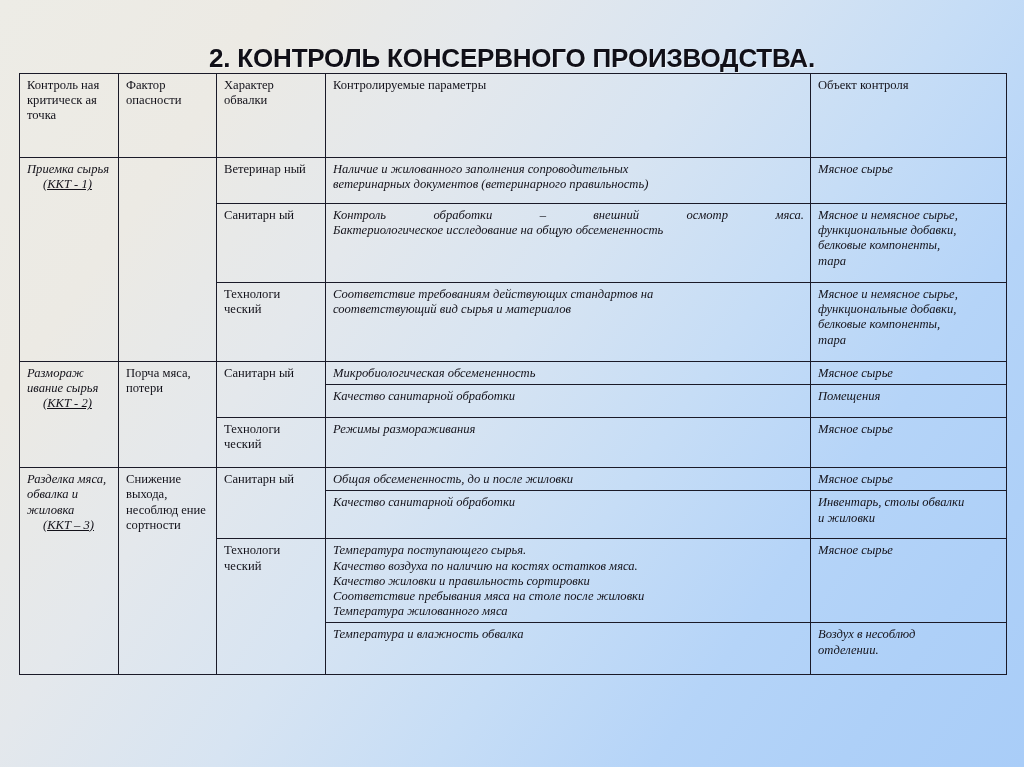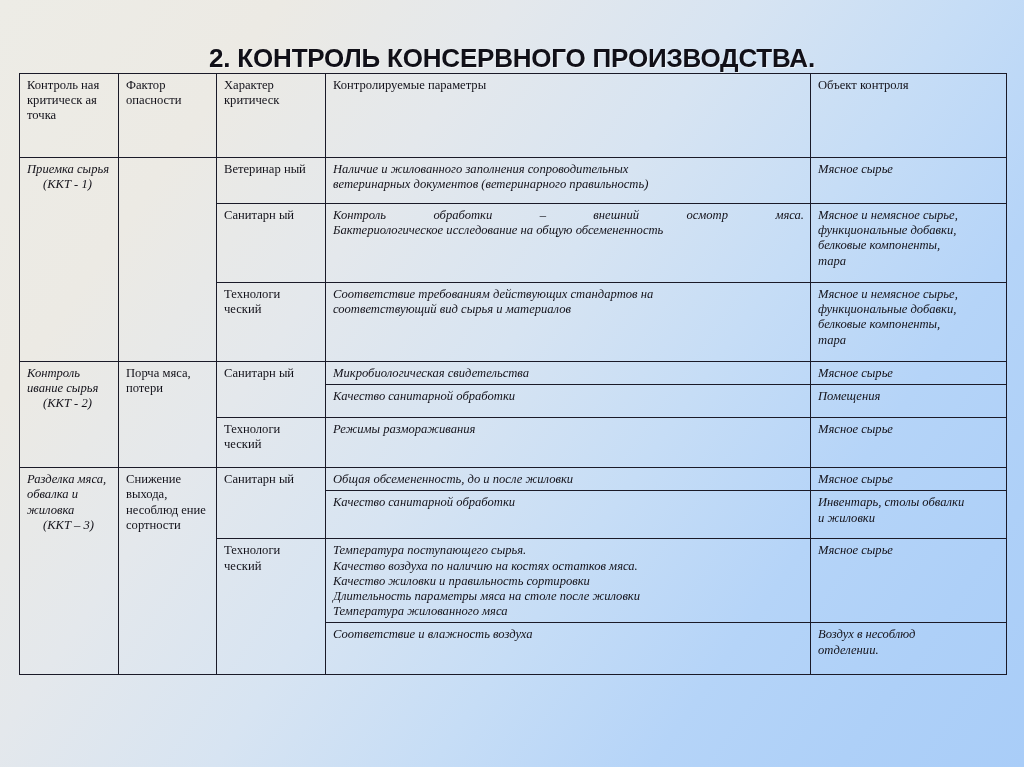--- a/index.html
+++ b/index.html
@@ -77,20 +77,21 @@
 
   td.hdr {
     font-size: 13px;
     line-height: 16px;
   }
 
   .kkt {
     display: block;
     font-style: italic;
     padding-left: 16px;
+    text-decoration: underline;
   }
   .just {
     text-align: justify;
     text-align-last: justify;
   }
   .ml {
     display: block;
     font-style: italic;
   }
 </style>
@@ -109,21 +110,21 @@
         <col class="c2">
         <col class="c3">
         <col class="c4">
         <col class="c5">
     </colgroup>
     <tbody>
 
       <tr>
         <td class="hdr" style="height:76px">Контроль ная критическ ая точка</td>
         <td class="hdr">Фактор опасности</td>
-        <td class="hdr">Характер критическ</td>
+        <td class="hdr">Характер обвалки</td>
         <td class="hdr">Контролируемые параметры</td>
         <td class="hdr">Объект контроля</td>
       </tr>
 
       <tr>
         <td rowspan="3">
           <span class="ml">Приемка сырья</span>
           <span class="kkt">(ККТ - 1)</span>
         </td>
         <td rowspan="3"></td>
@@ -160,27 +161,27 @@
         <td>
           <span class="ml">Мясное и немясное сырье,</span>
           <span class="ml">функциональные добавки,</span>
           <span class="ml">белковые компоненты,</span>
           <span class="ml">тара</span>
         </td>
       </tr>
 
       <tr>
         <td rowspan="3">
-          <span class="ml">Контроль ивание сырья</span>
+          <span class="ml">Размораж ивание сырья</span>
           <span class="kkt">(ККТ - 2)</span>
         </td>
         <td rowspan="3">Порча мяса, потери</td>
         <td rowspan="2" style="height:25px">Санитарн ый</td>
         <td>
-          <span class="ml">Микробиологическая свидетельства</span>
+          <span class="ml">Микробиологическая обсемененность</span>
         </td>
         <td>
           <span class="ml">Мясное сырье</span>
         </td>
       </tr>
 
       <tr>
         <td style="height:25px">
           <span class="ml">Качество санитарной обработки</span>
         </td>
@@ -223,31 +224,31 @@
           <span class="ml">и жиловки</span>
         </td>
       </tr>
 
       <tr>
         <td rowspan="2" style="height:103px">Технологи ческий</td>
         <td>
           <span class="ml">Температура  поступающего сырья.</span>
           <span class="ml">Качество воздуха по наличию на костях остатков мяса.</span>
           <span class="ml">Качество жиловки и правильность сортировки</span>
-          <span class="ml">Длительность параметры мяса на столе после жиловки</span>
+          <span class="ml">Соответствие пребывания мяса на столе после жиловки</span>
           <span class="ml">Температура жилованного мяса</span>
         </td>
         <td>
           <span class="ml">Мясное сырье</span>
         </td>
       </tr>
 
       <tr>
         <td style="height:44px">
-          <span class="ml">Соответствие и влажность  воздуха</span>
+          <span class="ml">Температура и влажность  обвалка</span>
         </td>
         <td>
           <span class="ml">Воздух в  несоблюд</span>
           <span class="ml">отделении.</span>
         </td>
       </tr>
 
     </tbody>
   </table>
 

